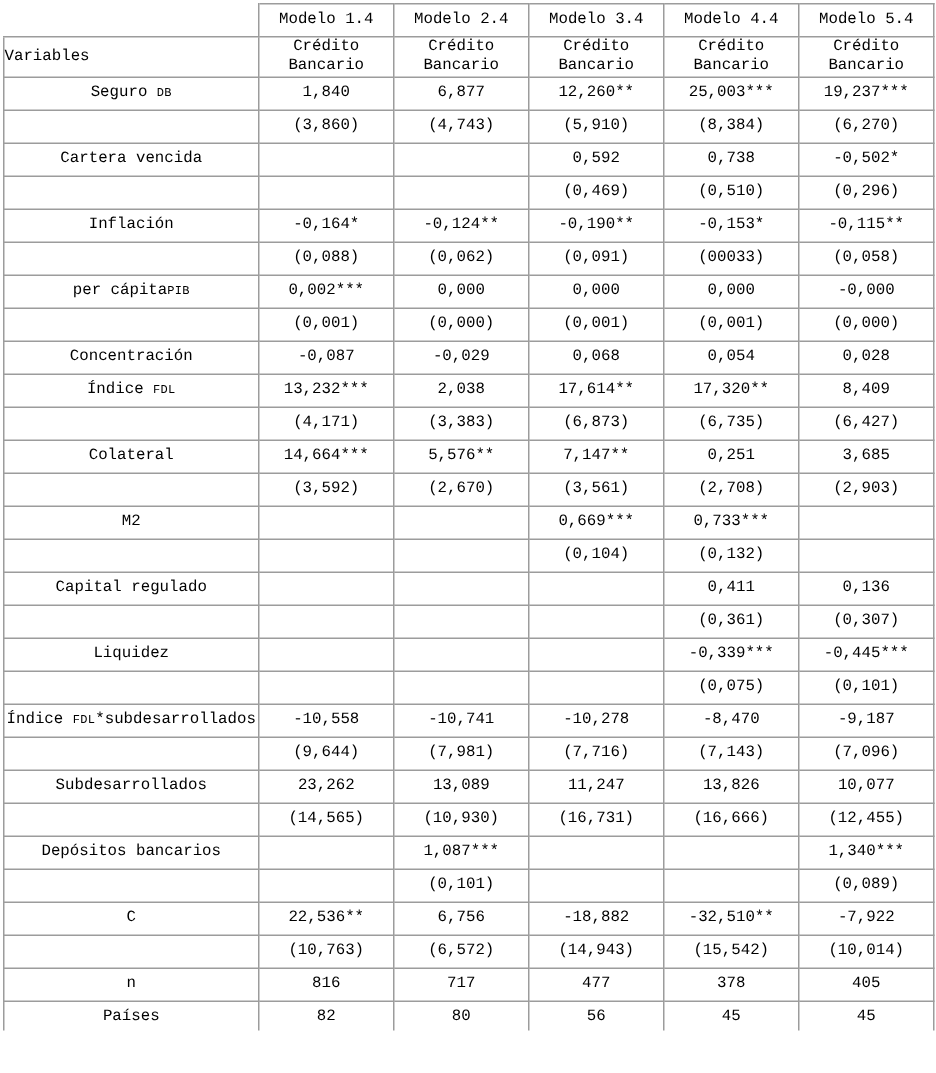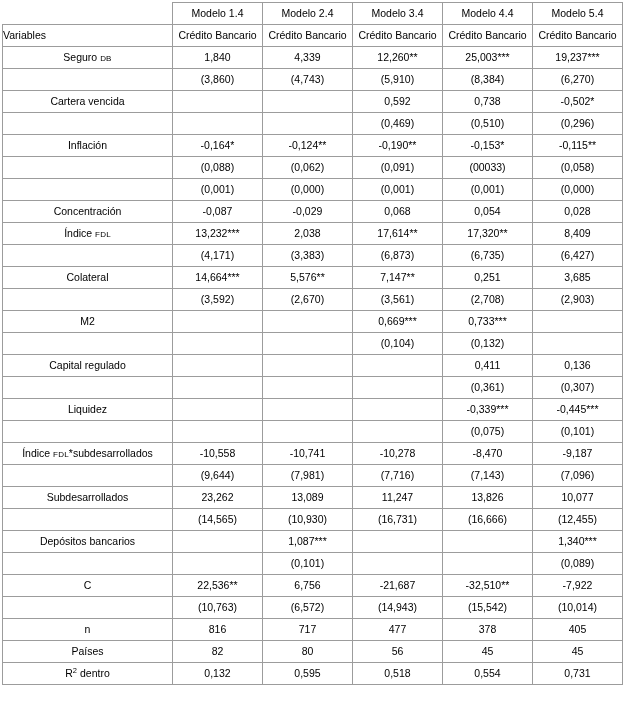--- a/index.html
+++ b/index.html
@@ -10,20 +10,21 @@
   body {
     font-family: "Liberation Sans", sans-serif;
     color: #000000;
   }
   #sheet {
     width: 624px;
     height: 687px;
     position: relative;
     box-sizing: border-box;
     padding: 2px 2px 0 2px;
+    font-family: Liberation Mono, monospace;
   }
   table.reg {
     border-collapse: collapse;
     width: 620px;
     table-layout: fixed;
     font-size: 10.5px;
   }
   table.reg td, table.reg th {
     border: 1px solid #9c9c9c;
     padding: 0;
@@ -98,21 +99,21 @@
           <td class="hdr-var">Variables</td>
           <td class="hdr-sub">Crédito Bancario</td>
           <td class="hdr-sub">Crédito Bancario</td>
           <td class="hdr-sub">Crédito Bancario</td>
           <td class="hdr-sub">Crédito Bancario</td>
           <td class="hdr-sub">Crédito Bancario</td>
         </tr>
         <tr>
           <td class="c-label"><span>Seguro </span><span class="sc">DB</span></td>
           <td class="val">1,840</td>
-          <td class="val">4,339</td>
+          <td class="val">6,877</td>
           <td class="val">12,260**</td>
           <td class="val">25,003***</td>
           <td class="val">19,237***</td>
         </tr>
         <tr class="sub-row">
           <td class="c-label"></td>
           <td class="se">(3,860)</td>
           <td class="se">(4,743)</td>
           <td class="se">(5,910)</td>
           <td class="se">(8,384)</td>
@@ -143,20 +144,28 @@
           <td class="val">-0,115**</td>
         </tr>
         <tr class="sub-row">
           <td class="c-label"></td>
           <td class="se">(0,088)</td>
           <td class="se">(0,062)</td>
           <td class="se">(0,091)</td>
           <td class="se">(00033)</td>
           <td class="se">(0,058)</td>
         </tr>
+        <tr>
+          <td class="c-label"><span> per cápita</span><span class="sc">PIB</span></td>
+          <td class="val">0,002***</td>
+          <td class="val">0,000</td>
+          <td class="val">0,000</td>
+          <td class="val">0,000</td>
+          <td class="val">-0,000</td>
+        </tr>
         <tr class="sub-row">
           <td class="c-label"></td>
           <td class="se">(0,001)</td>
           <td class="se">(0,000)</td>
           <td class="se">(0,001)</td>
           <td class="se">(0,001)</td>
           <td class="se">(0,000)</td>
         </tr>
         <tr>
           <td class="c-label"><span>Concentración</span></td>
@@ -291,21 +300,21 @@
           <td class="se"></td>
           <td class="se">(0,101)</td>
           <td class="se"></td>
           <td class="se"></td>
           <td class="se">(0,089)</td>
         </tr>
         <tr>
           <td class="c-label"><span>C</span></td>
           <td class="val">22,536**</td>
           <td class="val">6,756</td>
-          <td class="val">-21,687</td>
+          <td class="val">-18,882</td>
           <td class="val">-32,510**</td>
           <td class="val">-7,922</td>
         </tr>
         <tr class="sub-row">
           <td class="c-label"></td>
           <td class="se">(10,763)</td>
           <td class="se">(6,572)</td>
           <td class="se">(14,943)</td>
           <td class="se">(15,542)</td>
           <td class="se">(10,014)</td>

